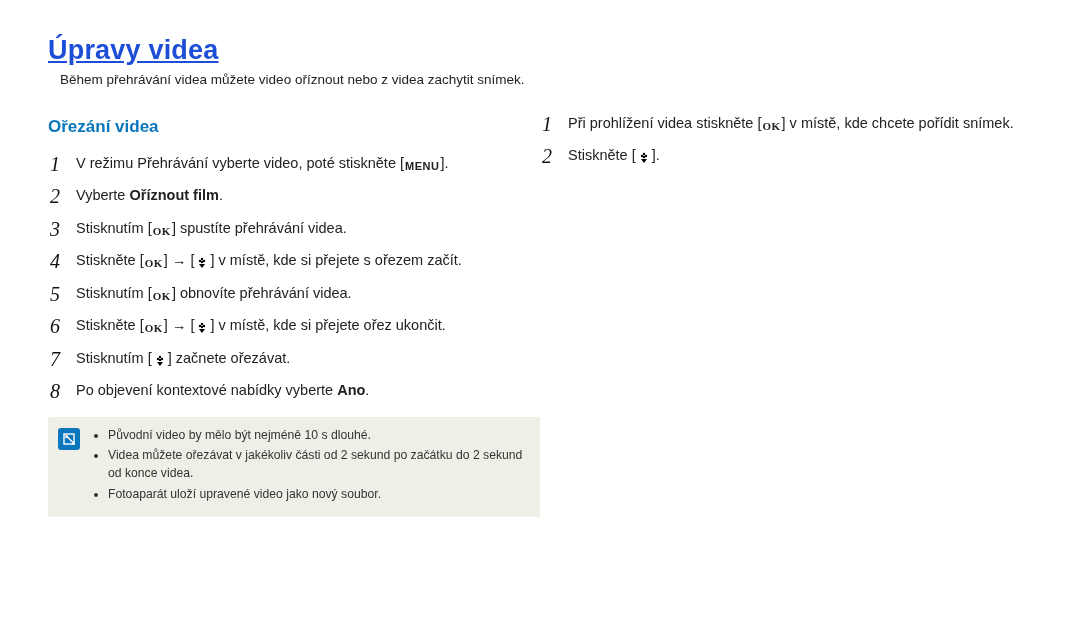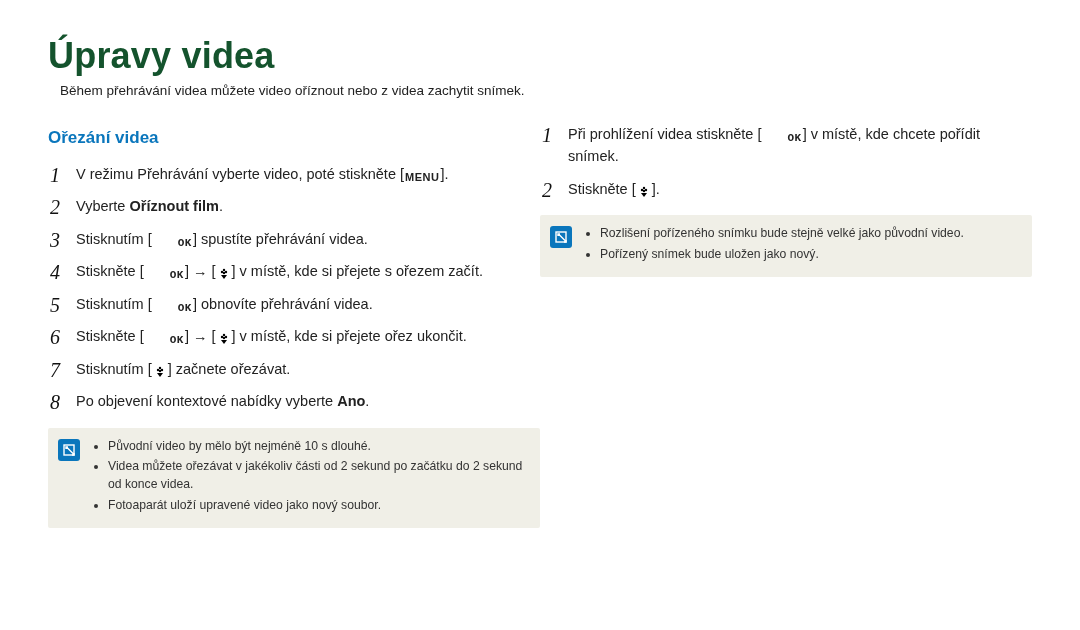--- a/index.html
+++ b/index.html
@@ -12,25 +12,26 @@
     color: #222;
   }
   .page {
     box-sizing: border-box;
     width: 1080px;
     height: 630px;
     padding: 35px 48px 28px 48px;
     position: relative;
   }
   h1.title {
-    color: #14532d;
-    font-size: 36px;
+    color: #1d4ed8;
+    font-size: 27px;
     font-weight: 700;
     margin: 0 0 6px 0;
     letter-spacing: 0.2px;
+    text-decoration: underline;
   }
   .lead {
     font-size: 13.5px;
     color: #222;
     margin: 0 0 20px 12px;
   }
   .cols {
     display: flex;
   }
   .col {
@@ -71,21 +72,21 @@
     display: inline-block;
     vertical-align: -2px;
     height: 14px;
     line-height: 14px;
     font-weight: 700;
     font-size: 11px;
     letter-spacing: 0.5px;
     padding: 0 1px;
   }
   .ico-menu { font-family: Arial, sans-serif; }
-  .ico-ok   { font-family: Liberation Mono, monospace; margin-left: 25px; }
+  .ico-ok   { font-family: Liberation Serif, serif; }
   .ico-down svg { display:inline-block; vertical-align:-2px; }
   .notebox {
     display: flex;
     gap: 12px;
     background: #f0efe7;
     border-radius: 2px;
     padding: 10px 14px 10px 10px;
     margin-top: 10px;
     font-size: 12.2px;
     color: #333;
@@ -211,30 +212,18 @@
                   <circle cx="7" cy="4" r="1.2"></circle>
                   <circle cx="5" cy="6" r="1.2"></circle>
                   <circle cx="9" cy="6" r="1.2"></circle>
                   <circle cx="7" cy="7" r="1.2"></circle>
                   <path d="M4 9 L10 9 L7 13 Z"></path>
                 </g>
               </svg></span><span>].</span>
         </li>
       </ol>
 
-      <div class="notebox">
-        <div class="noteicon">
-          <svg width="14" height="14" viewBox="0 0 14 14">
-              <rect x="2" y="2" width="10" height="10" fill="none" stroke="#fff" stroke-width="1.4"></rect>
-              <path d="M4.5 4 L12 11.5 M4 6 L4 4 L6 4 M12 10 L12 12 L10 12" stroke="#fff" stroke-width="1.4" fill="none"></path>
-            </svg>
-        </div>
-        <ul>
-          <li>Rozlišení pořízeného snímku bude stejně velké jako původní video.</li>
-          <li>Pořízený snímek bude uložen jako nový.</li>
-        </ul>
-      </div>
     </div>
 
   </div>
 
 
 </div>
 
 </body></html>

